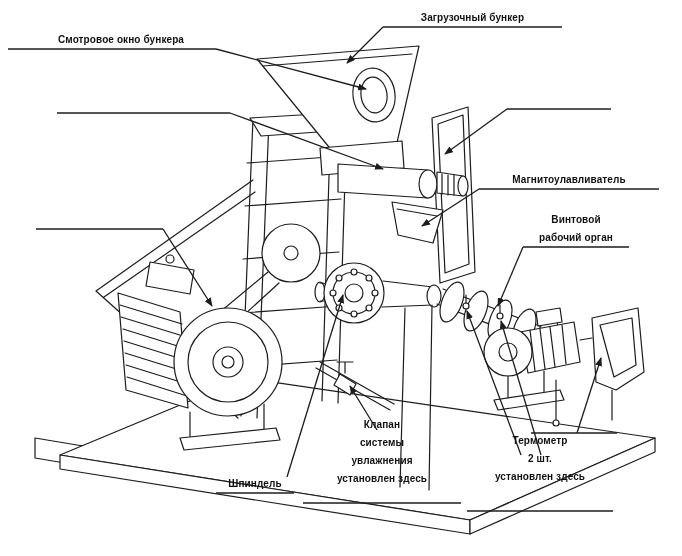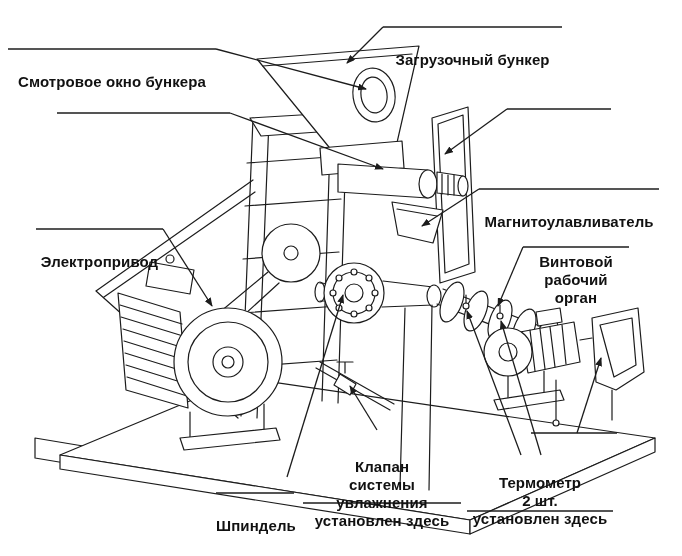--- a/index.html
+++ b/index.html
@@ -2,23 +2,23 @@
 <html><head>
 <meta charset="utf-8">
 <style>
   html,body{margin:0;padding:0;background:#fff;}
   .canvas{
     position:relative;width:682px;height:556px;background:#ffffff;
     font-family:"Liberation Sans",sans-serif;overflow:hidden;
   }
   .canvas svg{position:absolute;left:0;top:0;}
   .lbl{
-    position:absolute;font-weight:bold;font-size:15px;line-height:18px;
+    position:absolute;font-weight:bold;font-size:10px;line-height:18px;
     color:#111;text-align:center;white-space:pre-line;letter-spacing:.1px;
-    -webkit-user-select:none;user-select:none;margin-top:42px;
+    -webkit-user-select:none;user-select:none;
   }
 </style>
 </head>
 <body>
 
 <div class="canvas">
 
   <svg width="682" height="556" viewBox="0 0 682 556">
     <defs>
       <marker id="arw" markerWidth="9" markerHeight="7" refX="8" refY="3.5" orient="auto" markerUnits="userSpaceOnUse">
@@ -175,22 +175,21 @@
       <line x1="523" y1="247" x2="498" y2="306" marker-end="url(#arw)"></line>
       <line x1="577" y1="433" x2="601" y2="358" marker-end="url(#arw)"></line>
       <line x1="521" y1="455" x2="467" y2="311" marker-end="url(#arw)"></line>
       <line x1="541" y1="455" x2="501" y2="321" marker-end="url(#arw)"></line>
       <line x1="377" y1="430" x2="350" y2="386" marker-end="url(#arw)"></line>
       <line x1="287" y1="477" x2="343" y2="295" marker-end="url(#arw)"></line>
     </g>
   </svg>
 
   <div class="lbl" style="left:383px;top:9px;width:179px;">Загрузочный бункер</div>
-  <div class="lbl" style="left:8px;top:31px;width:208px;text-align:center;">Смотровое окно бункера</div>
-  <div class="lbl" style="left:36px;top:211px;width:127px;">Электропривод</div>
+  <div class="lbl" style="left:17px;top:31px;width:208px;text-align:center;">Смотровое окно бункера</div>
   <div class="lbl" style="left:523px;top:211px;width:106px;">Винтовой
 рабочий орган</div>
   <div class="lbl" style="left:479px;top:171px;width:180px;">Магнитоулавливатель</div>
   <div class="lbl" style="left:467px;top:432px;width:146px;">Термометр
 2 шт.
 установлен здесь</div>
   <div class="lbl" style="left:303px;top:416px;width:158px;">Клапан
 системы
 увлажнения
 установлен здесь</div>

